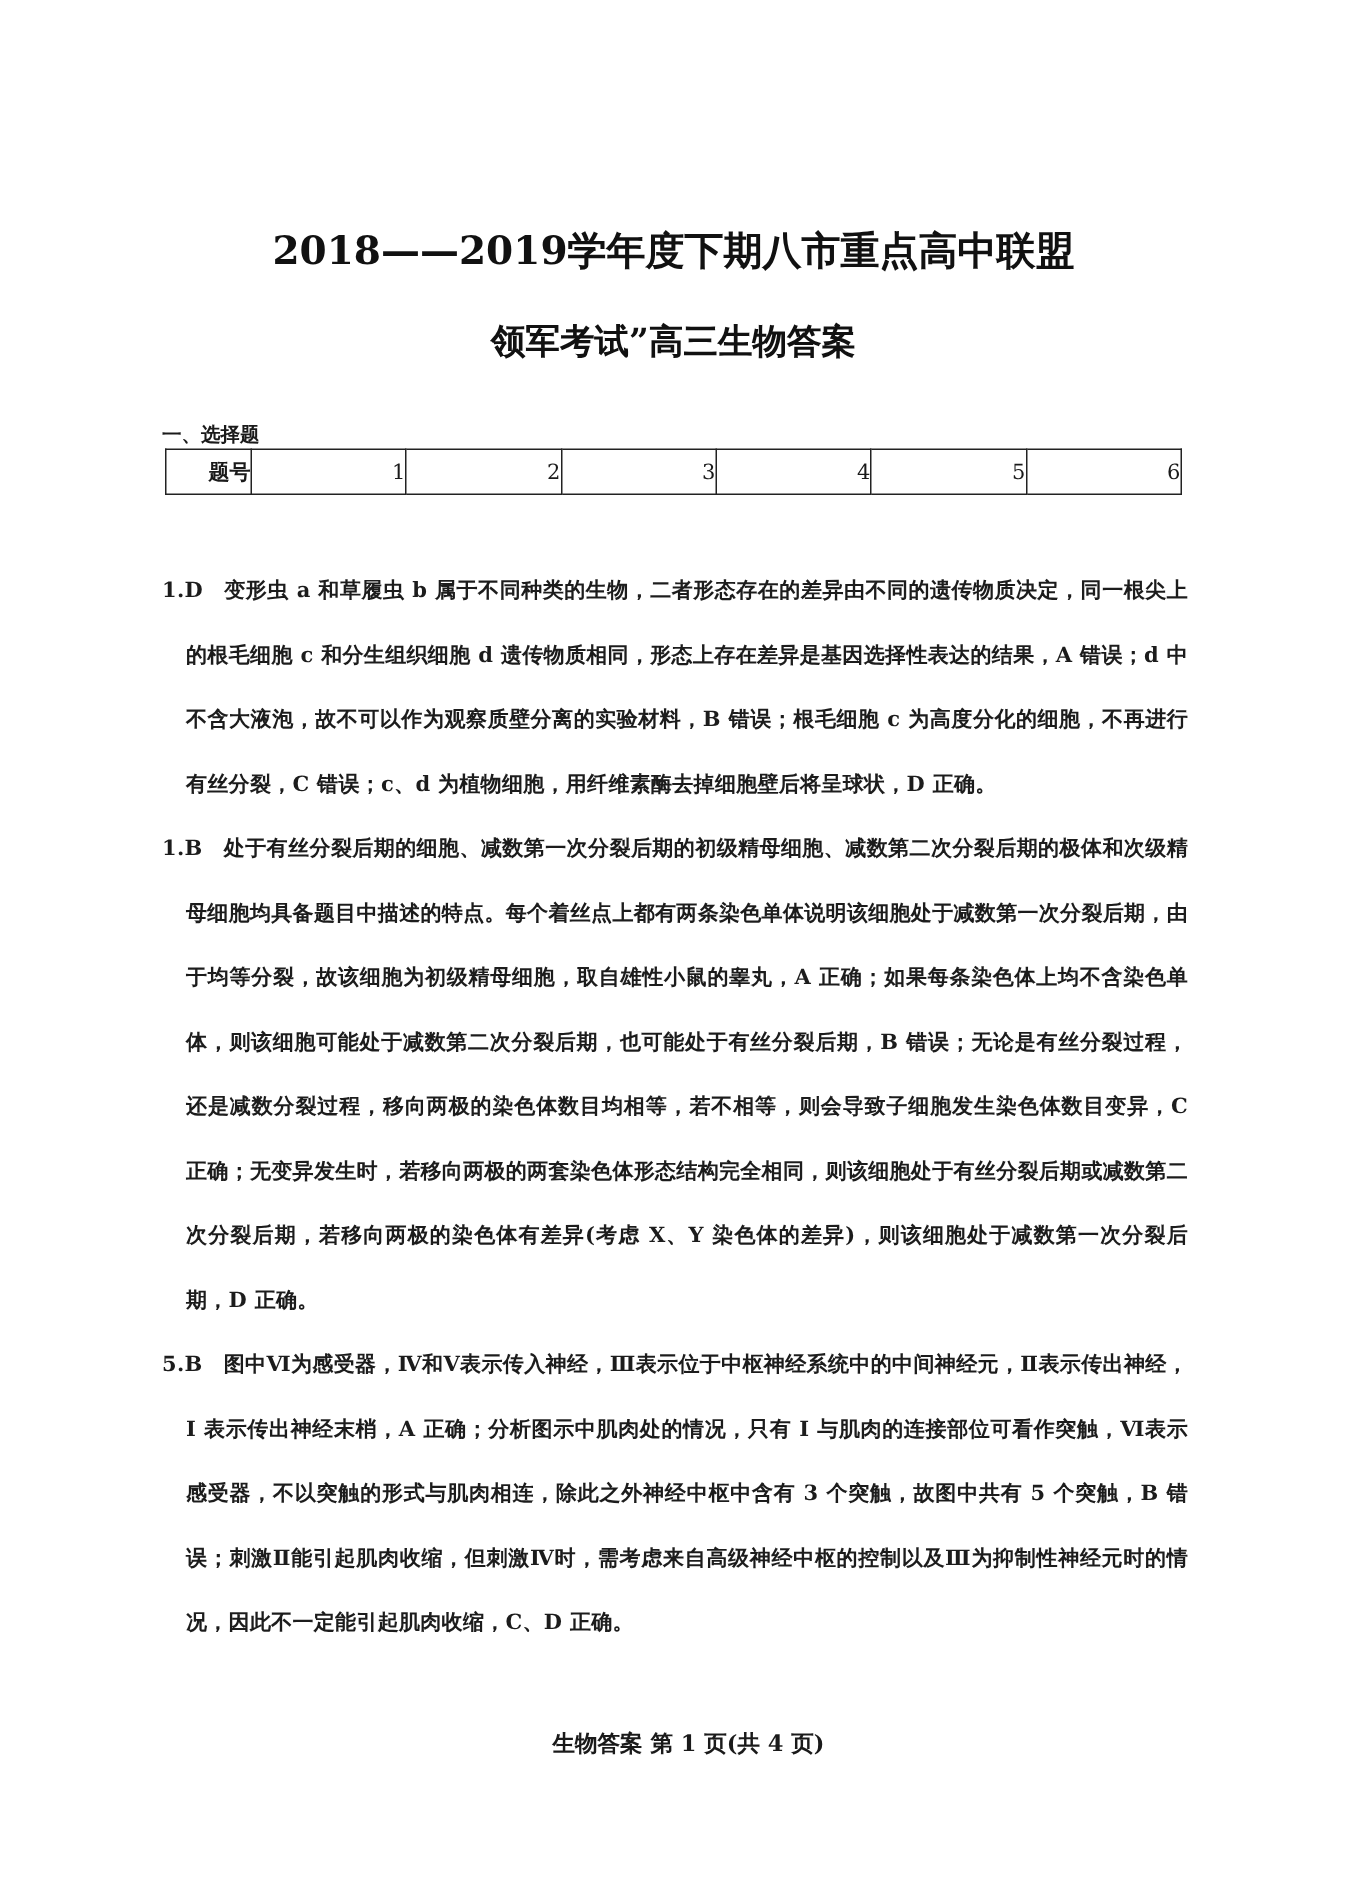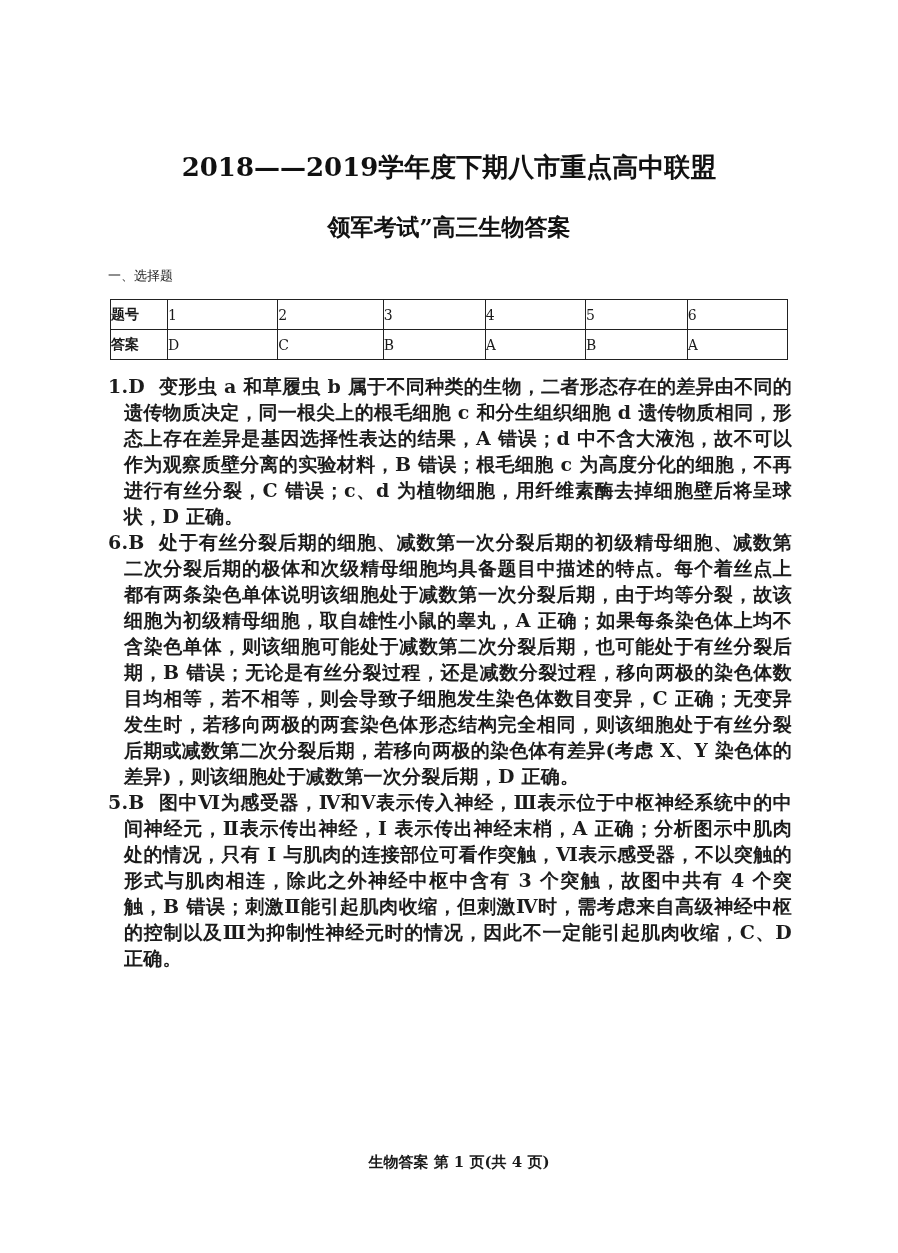--- a/index.html
+++ b/index.html
@@ -9,33 +9,33 @@
   }
   .title {
     position: absolute; left: 0; width: 898px; top: 150px; text-align: center;
     font-size: 26px; font-weight: bold; letter-spacing: 0px; color: #111;
   }
   .subtitle {
     position: absolute; left: 0; width: 898px; top: 212px; text-align: center;
     font-size: 23px; font-weight: bold; color: #111;
   }
   .section {
-    position: absolute; left: 108px; top: 267px; font-size: 13px; font-weight: normal;
+    position: absolute; left: 108px; top: 281px; font-size: 13px; font-weight: bold;
   }
   table.answers {
     position: absolute; left: 110px; top: 299px; width: 678px;
     border-collapse: collapse; font-size: 14px;
   }
   table.answers td {
-    border: 1.5px solid #222; height: 29px; text-align: left; padding: 0;
+    border: 1.5px solid #222; height: 29px; text-align: right; padding: 0;
   }
   table.answers td.head { width: 56px; font-weight: bold; }
   .items { position: absolute; left: 108px; top: 373px; width: 684px; }
   .item {
-    font-size: 19px; line-height: 26px; text-align: justify;
+    font-size: 14px; line-height: 43px; text-align: justify;
     font-weight: bold; letter-spacing: 0.2px; color: #1c1c1c;
   }
   .item .num { padding-right: 14px; }
   .item p { margin: 0; padding-left: 16px; text-indent: -16px; }
   .footer {
     position: absolute; left: 10px; width: 898px; top: 1153px; text-align: center;
     font-size: 15px; font-weight: bold;
   }
 </style>
 </head>
@@ -49,37 +49,28 @@
   <tbody>
       <tr>
     <td class="head">题号</td>
     <td>1</td>
     <td>2</td>
     <td>3</td>
     <td>4</td>
     <td>5</td>
     <td>6</td>
   </tr>
-  <tr>
-    <td class="head">答案</td>
-    <td>D</td>
-    <td>C</td>
-    <td>B</td>
-    <td>A</td>
-    <td>B</td>
-    <td>A</td>
-  </tr>
 </tbody>
   </table>
 
 <div class="items">
   <div class="item">
     <p><span class="num">1.D</span><span>变形虫 a 和草履虫 b 属于不同种类的生物，二者形态存在的差异由不同的遗传物质决定，同一根尖上的根毛细胞 c 和分生组织细胞 d 遗传物质相同，形态上存在差异是基因选择性表达的结果，A 错误；d 中不含大液泡，故不可以作为观察质壁分离的实验材料，B 错误；根毛细胞 c 为高度分化的细胞，不再进行有丝分裂，C 错误；c、d 为植物细胞，用纤维素酶去掉细胞壁后将呈球状，D 正确。</span></p>
   </div>
   <div class="item">
-    <p><span class="num">6.B</span><span>处于有丝分裂后期的细胞、减数第一次分裂后期的初级精母细胞、减数第二次分裂后期的极体和次级精母细胞均具备题目中描述的特点。每个着丝点上都有两条染色单体说明该细胞处于减数第一次分裂后期，由于均等分裂，故该细胞为初级精母细胞，取自雄性小鼠的睾丸，A 正确；如果每条染色体上均不含染色单体，则该细胞可能处于减数第二次分裂后期，也可能处于有丝分裂后期，B 错误；无论是有丝分裂过程，还是减数分裂过程，移向两极的染色体数目均相等，若不相等，则会导致子细胞发生染色体数目变异，C 正确；无变异发生时，若移向两极的两套染色体形态结构完全相同，则该细胞处于有丝分裂后期或减数第二次分裂后期，若移向两极的染色体有差异(考虑 X、Y 染色体的差异)，则该细胞处于减数第一次分裂后期，D 正确。</span></p>
+    <p><span class="num">1.B</span><span>处于有丝分裂后期的细胞、减数第一次分裂后期的初级精母细胞、减数第二次分裂后期的极体和次级精母细胞均具备题目中描述的特点。每个着丝点上都有两条染色单体说明该细胞处于减数第一次分裂后期，由于均等分裂，故该细胞为初级精母细胞，取自雄性小鼠的睾丸，A 正确；如果每条染色体上均不含染色单体，则该细胞可能处于减数第二次分裂后期，也可能处于有丝分裂后期，B 错误；无论是有丝分裂过程，还是减数分裂过程，移向两极的染色体数目均相等，若不相等，则会导致子细胞发生染色体数目变异，C 正确；无变异发生时，若移向两极的两套染色体形态结构完全相同，则该细胞处于有丝分裂后期或减数第二次分裂后期，若移向两极的染色体有差异(考虑 X、Y 染色体的差异)，则该细胞处于减数第一次分裂后期，D 正确。</span></p>
   </div>
   <div class="item">
-    <p><span class="num">5.B</span><span>图中Ⅵ为感受器，Ⅳ和Ⅴ表示传入神经，Ⅲ表示位于中枢神经系统中的中间神经元，Ⅱ表示传出神经，I 表示传出神经末梢，A 正确；分析图示中肌肉处的情况，只有 I 与肌肉的连接部位可看作突触，Ⅵ表示感受器，不以突触的形式与肌肉相连，除此之外神经中枢中含有 3 个突触，故图中共有 4 个突触，B 错误；刺激Ⅱ能引起肌肉收缩，但刺激Ⅳ时，需考虑来自高级神经中枢的控制以及Ⅲ为抑制性神经元时的情况，因此不一定能引起肌肉收缩，C、D 正确。</span></p>
+    <p><span class="num">5.B</span><span>图中Ⅵ为感受器，Ⅳ和Ⅴ表示传入神经，Ⅲ表示位于中枢神经系统中的中间神经元，Ⅱ表示传出神经，I 表示传出神经末梢，A 正确；分析图示中肌肉处的情况，只有 I 与肌肉的连接部位可看作突触，Ⅵ表示感受器，不以突触的形式与肌肉相连，除此之外神经中枢中含有 3 个突触，故图中共有 5 个突触，B 错误；刺激Ⅱ能引起肌肉收缩，但刺激Ⅳ时，需考虑来自高级神经中枢的控制以及Ⅲ为抑制性神经元时的情况，因此不一定能引起肌肉收缩，C、D 正确。</span></p>
   </div>
 </div>
 
 <div class="footer">生物答案 第 1 页(共 4 页)</div>
 
 </body></html>

